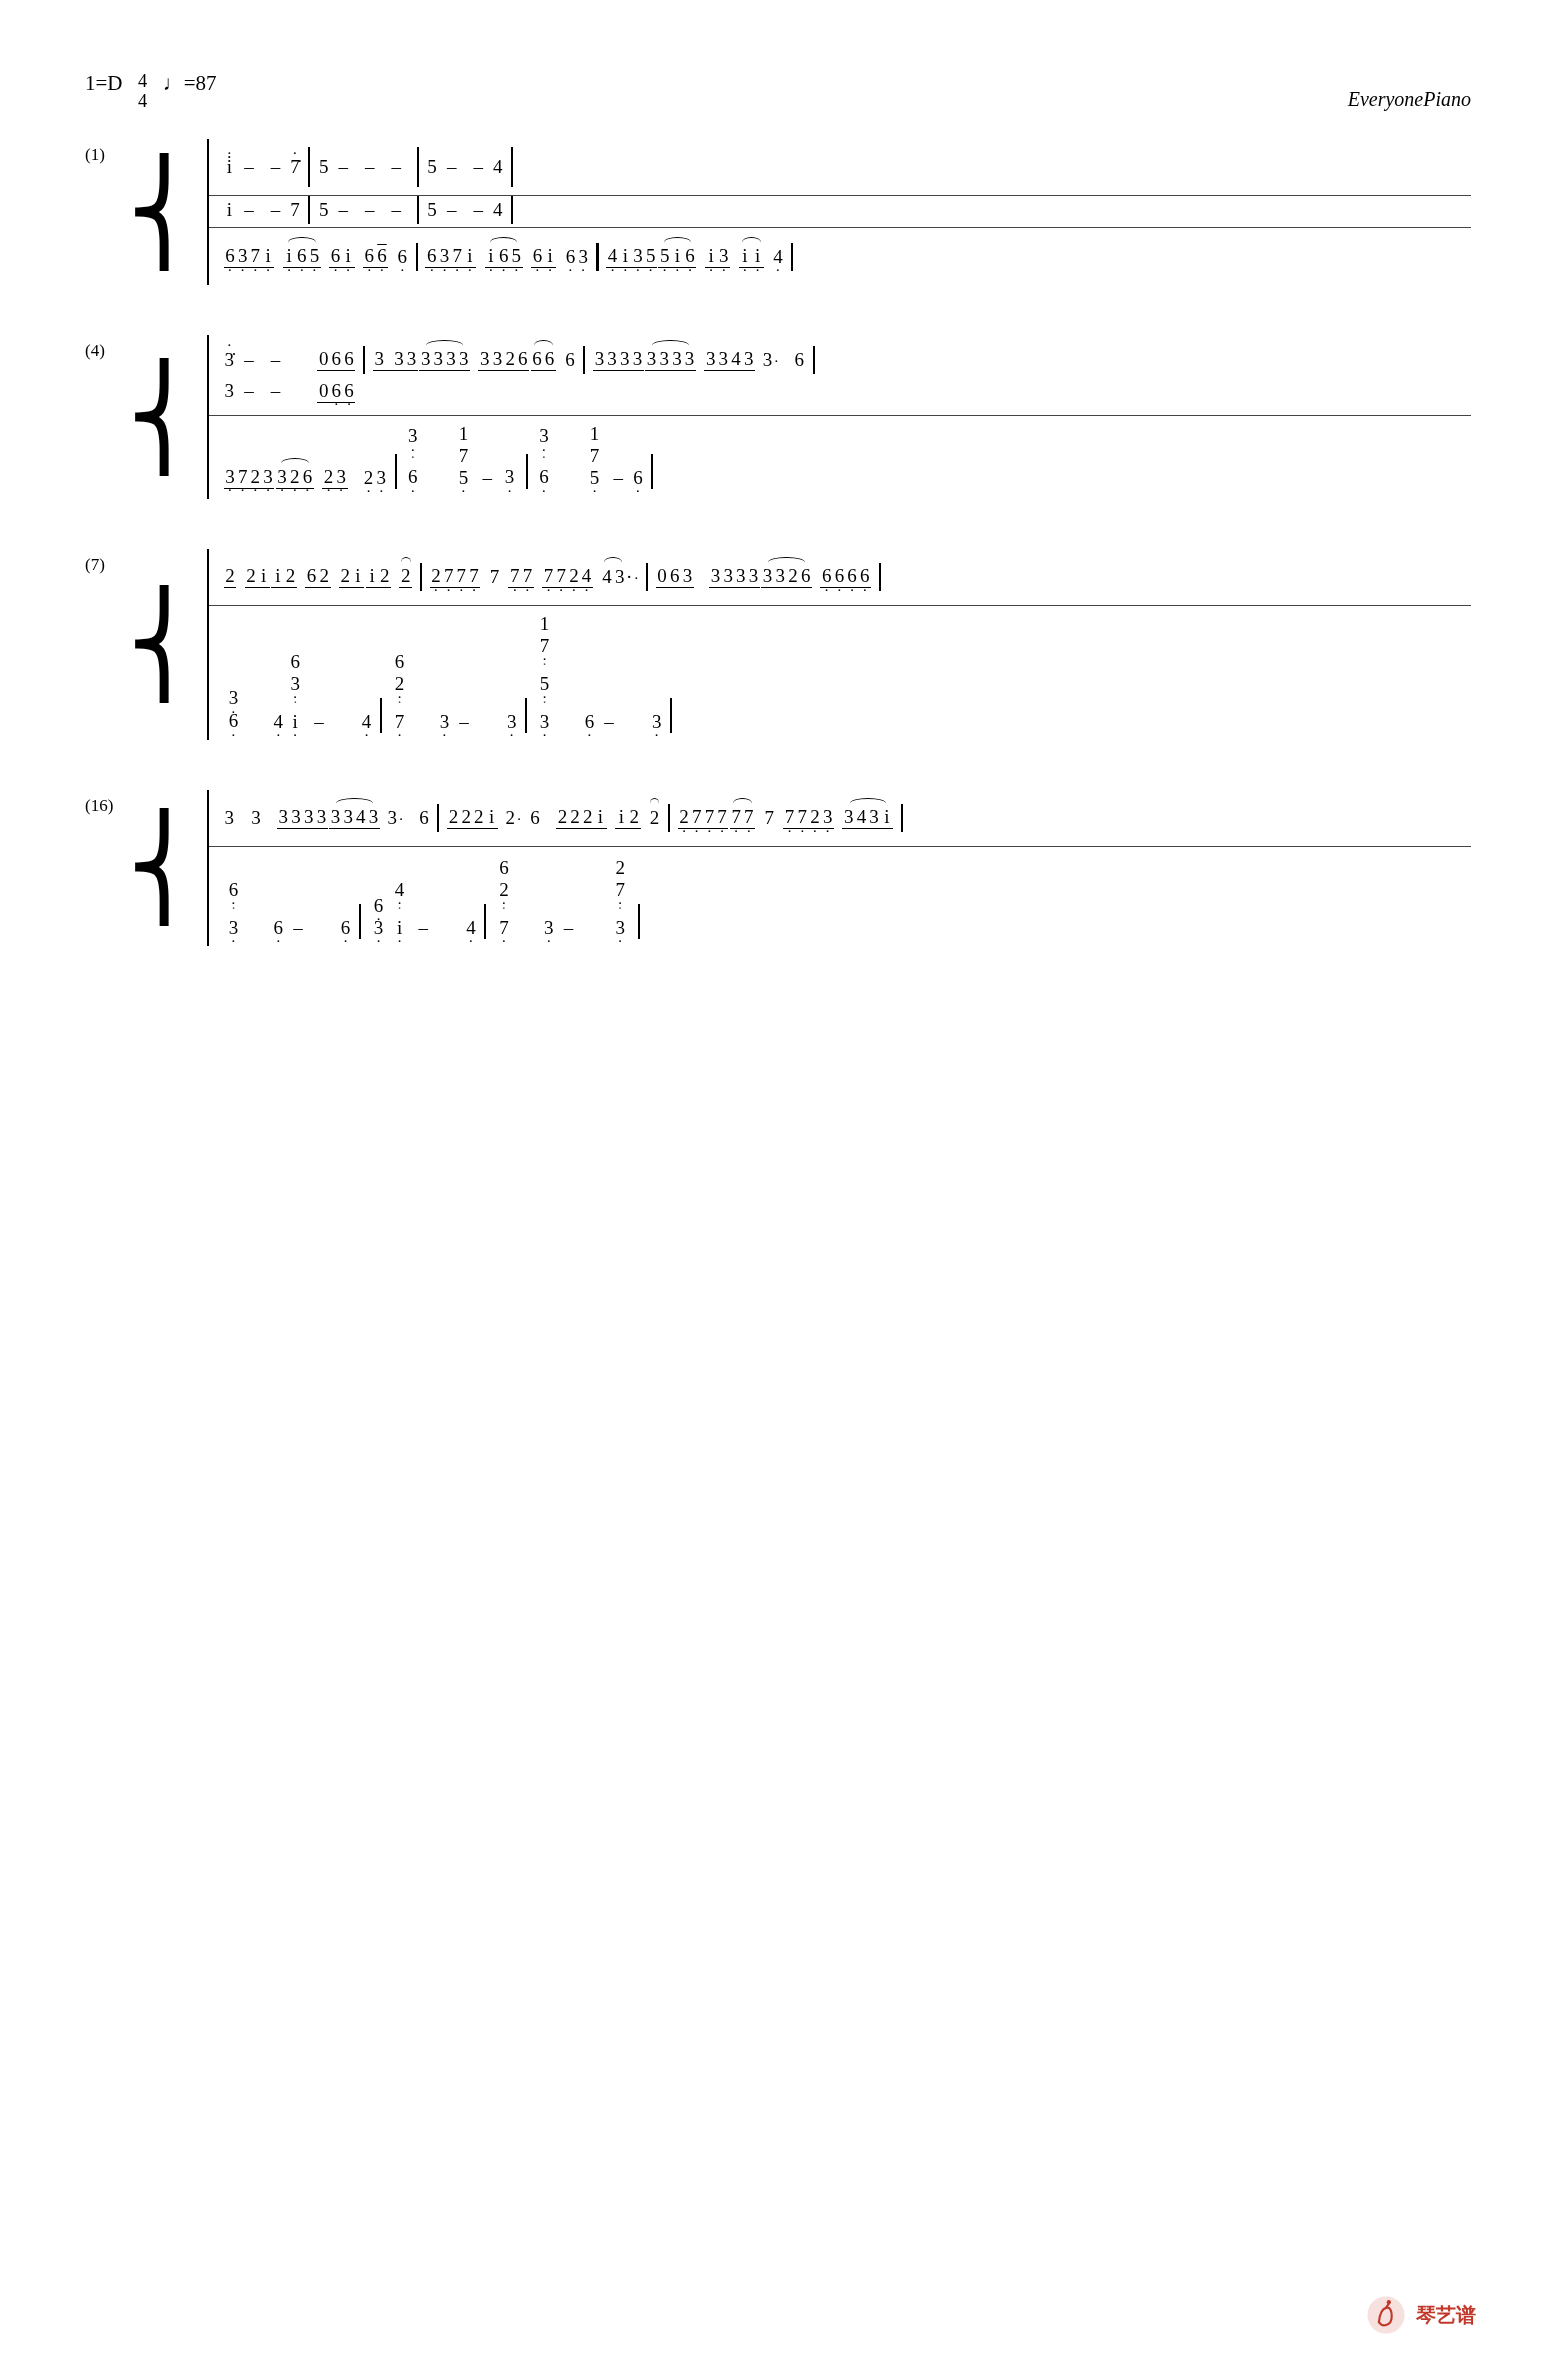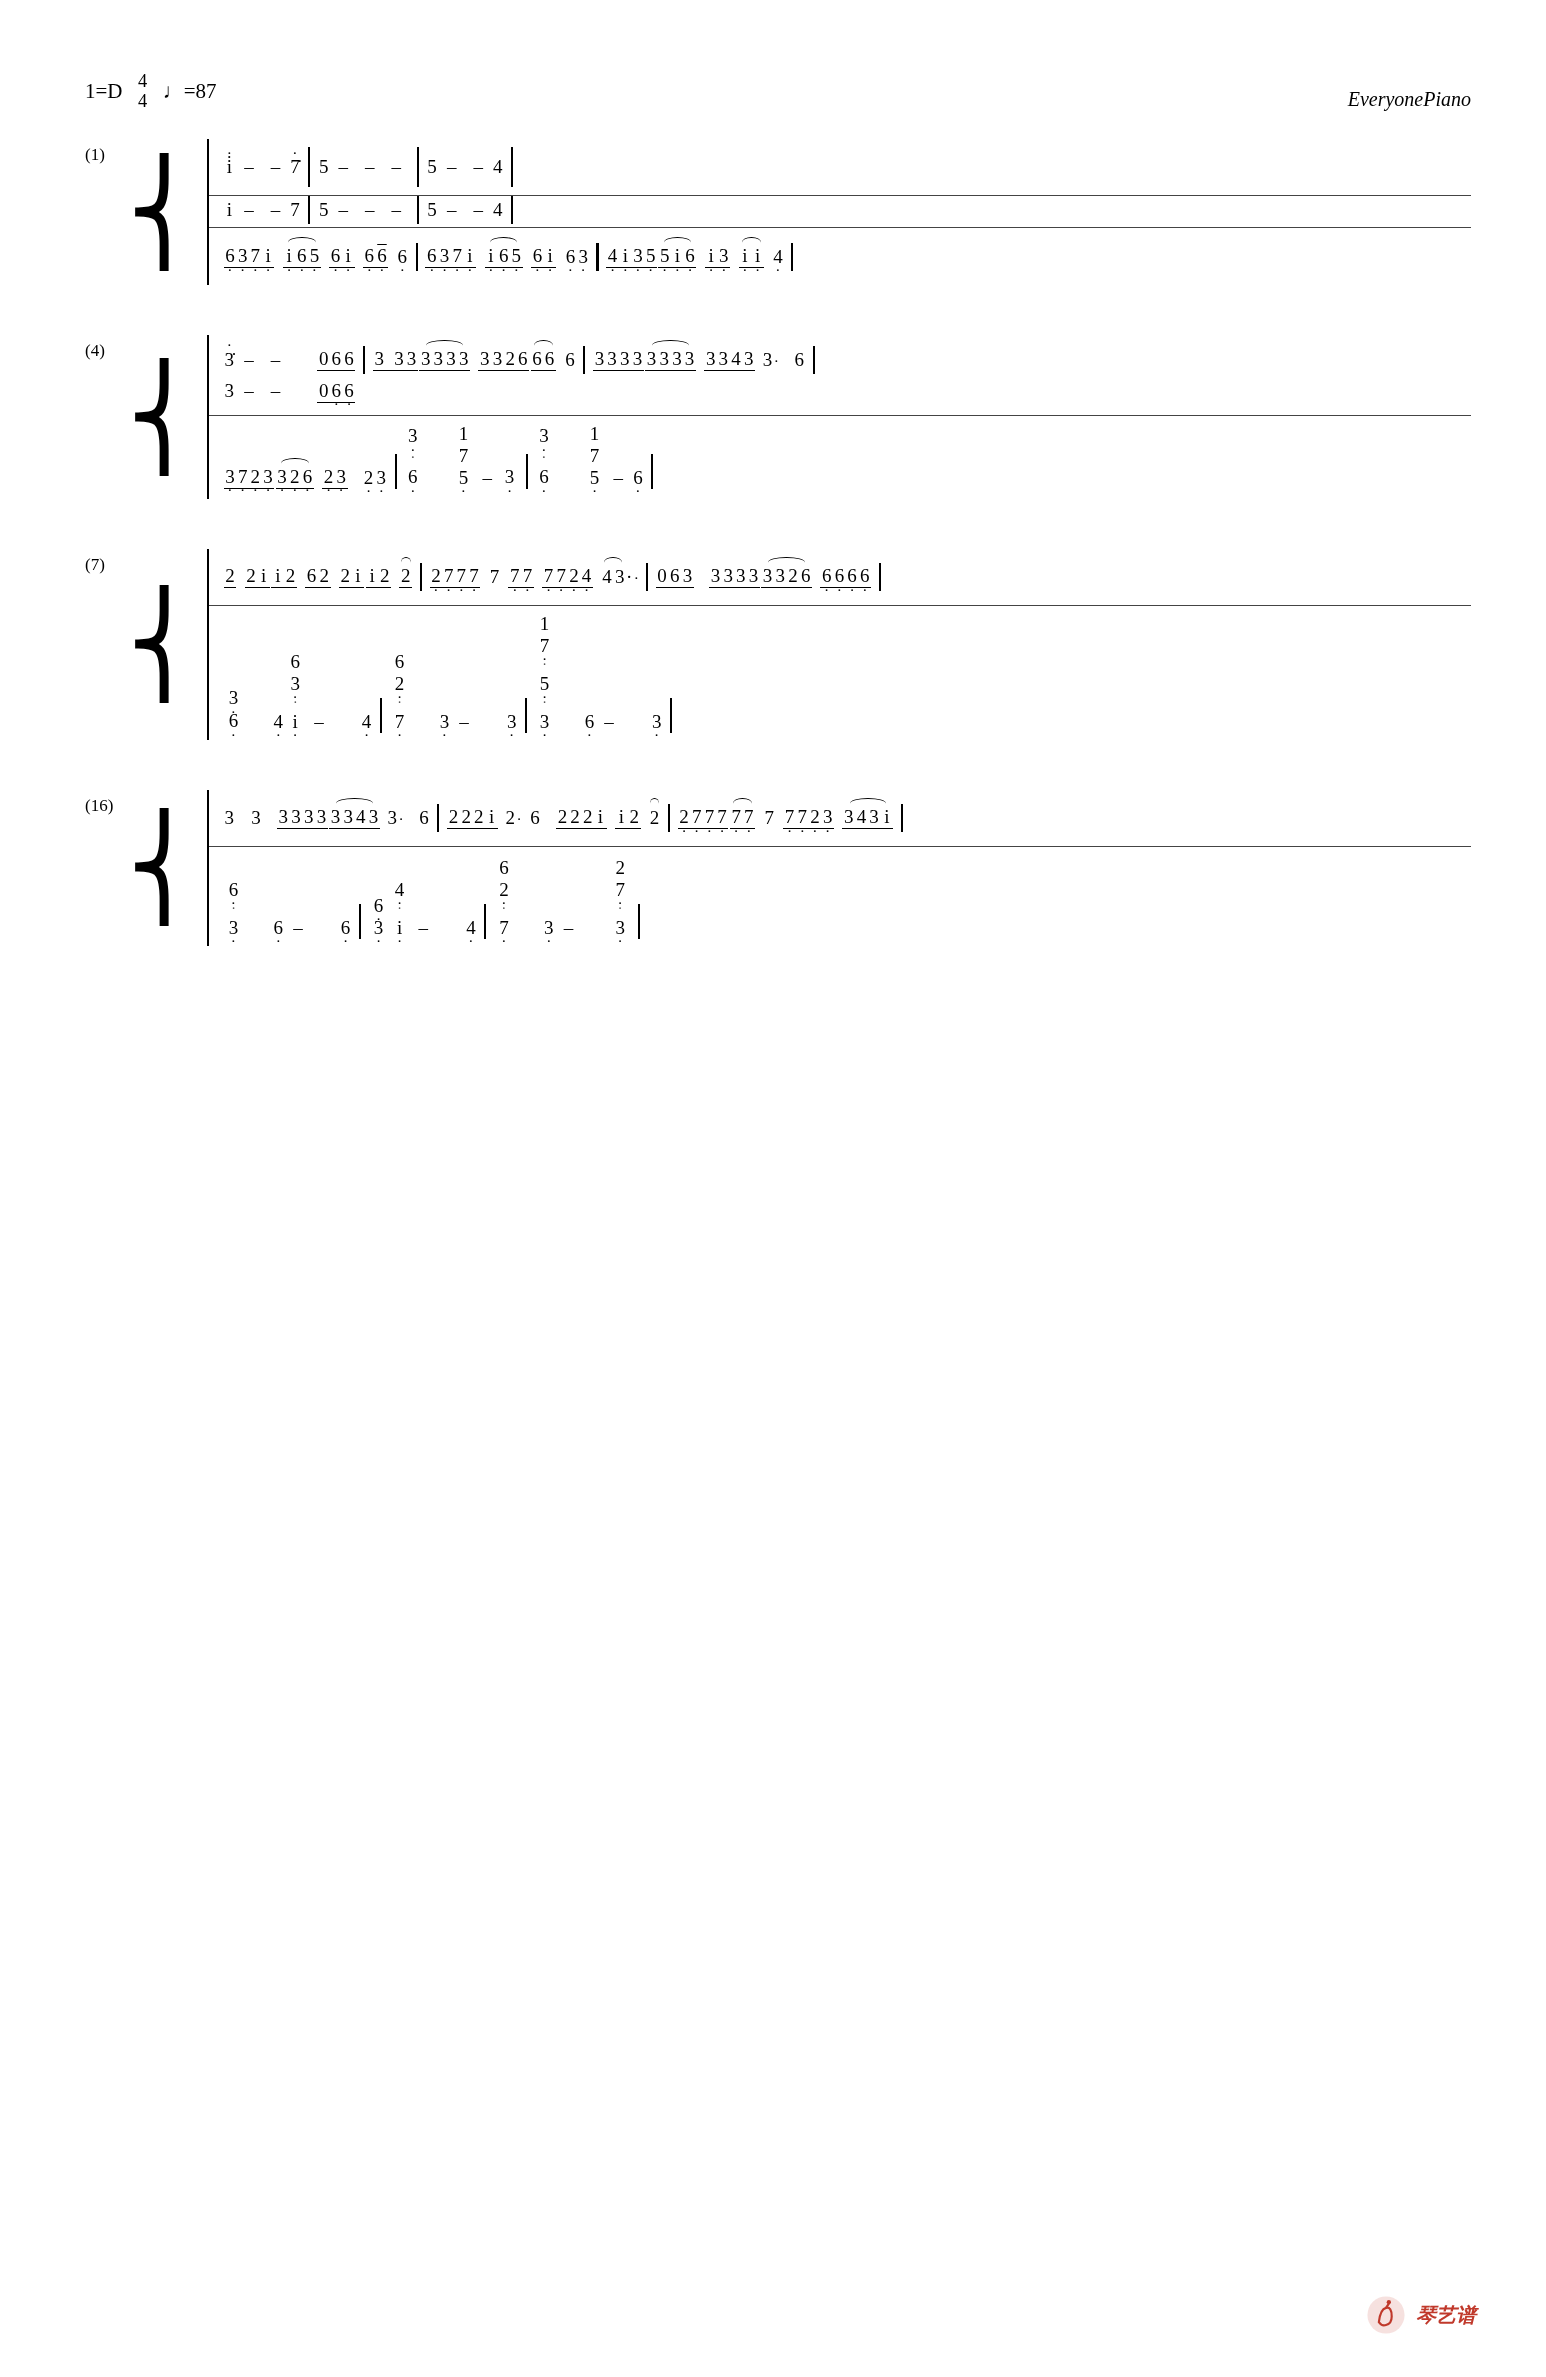--- a/index.html
+++ b/index.html
@@ -36,21 +36,20 @@
     .meta-row {
       display: flex;
       justify-content: space-between;
       align-items: flex-end;
       margin-bottom: 28px;
     }
 
     .tempo-info {
       font-size: 21px;
       display: flex;
-      align-items: center;
       gap: 12.7px;
     }
 
     .source-label {
       font-size: 20px;
       font-style: italic;
     }
 
     .score-system-label {
       position: absolute;
@@ -155,21 +154,20 @@
     }
 
     
     .logo-area {
       position: absolute;
       bottom: 42px;
       right: 71px;
       display: flex;
       align-items: center;
       gap: 10px;
-      font-style: italic;
     }
 
     .logo-icon {
       width: 40px;
       height: 40px;
     }
 
     .logo-text {
       font-size: 20px;
       color: #c0392b;

